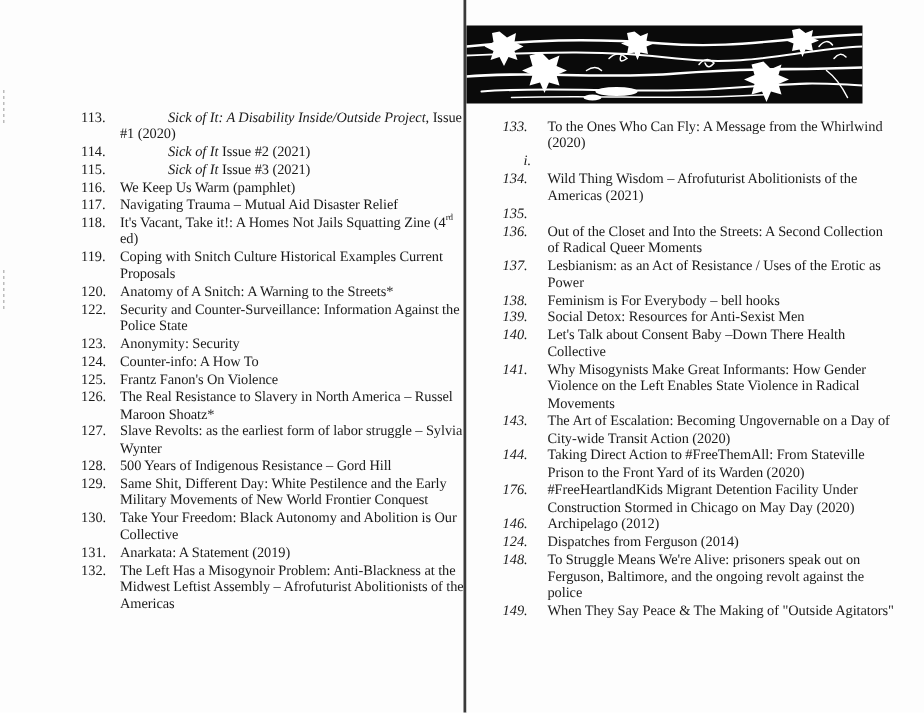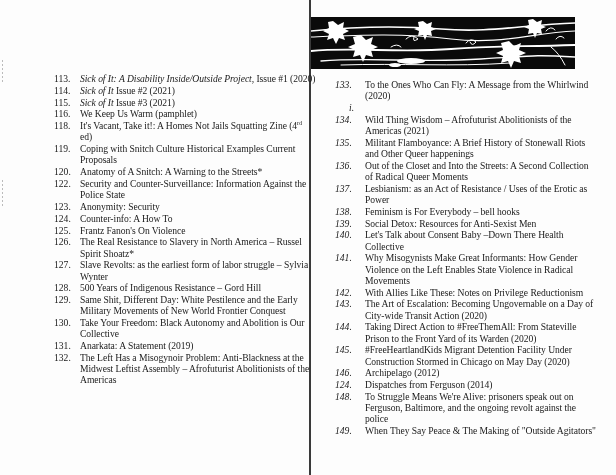--- a/index.html
+++ b/index.html
@@ -79,21 +79,21 @@
       flex: 1 1 auto;
       letter-spacing: -0.05px;
     }
     .entry.sub {
       padding-left: 14px;
     }
     .entry.sub .num {
       flex: 0 0 16px;
       width: 16px;
     }
-    .it { font-style: italic; }
+    .it { font-style: italic; margin-left: 32px; }
     sup { font-size: 6px; line-height: 0; }
 
     .banner {
       position: absolute;
       left: 311px;
       top: 17px;
       width: 264px;
       height: 52px;
       background: #0a0a0a;
       overflow: hidden;
@@ -148,20 +148,24 @@
     </li>
     <li class="entry">
       <span class="num">115.</span>
       <span class="title"><span class="it">Sick of It</span><span> Issue #3 (2021)</span></span>
     </li>
     <li class="entry">
       <span class="num">116.</span>
       <span class="title"><span>We Keep Us Warm (pamphlet)</span></span>
     </li>
     <li class="entry">
+      <span class="num">117.</span>
+      <span class="title"><span>Navigating Trauma – Mutual Aid Disaster Relief</span></span>
+    </li>
+    <li class="entry">
       <span class="num">118.</span>
       <span class="title"><span>It's Vacant, Take it!: A Homes Not Jails Squatting Zine (4</span><sup>rd</sup><span> ed)</span></span>
     </li>
     <li class="entry">
       <span class="num">119.</span>
       <span class="title"><span>Coping with Snitch Culture Historical Examples Current Proposals</span></span>
     </li>
     <li class="entry">
       <span class="num">120.</span>
       <span class="title"><span>Anatomy of A Snitch: A Warning to the Streets*</span></span>
@@ -177,21 +181,21 @@
     <li class="entry">
       <span class="num">124.</span>
       <span class="title"><span>Counter-info: A How To</span></span>
     </li>
     <li class="entry">
       <span class="num">125.</span>
       <span class="title"><span>Frantz Fanon's On Violence</span></span>
     </li>
     <li class="entry">
       <span class="num">126.</span>
-      <span class="title"><span>The Real Resistance to Slavery in North America – Russel Spirit Shoatz*</span></span>
+      <span class="title"><span>The Real Resistance to Slavery in North America – Russel Maroon Shoatz*</span></span>
     </li>
     <li class="entry">
       <span class="num">127.</span>
       <span class="title"><span>Slave Revolts: as the earliest form of labor struggle – Sylvia Wynter</span></span>
     </li>
     <li class="entry">
       <span class="num">128.</span>
       <span class="title"><span>500 Years of Indigenous Resistance – Gord Hill</span></span>
     </li>
     <li class="entry">
@@ -218,21 +222,20 @@
     </li>
     <li class="entry sub">
       <span class="num">i.</span>
     </li>
     <li class="entry">
       <span class="num">134.</span>
       <span class="title"><span>Wild Thing Wisdom – Afrofuturist Abolitionists of the Americas (2021)</span></span>
     </li>
     <li class="entry">
       <span class="num">135.</span>
-      <span class="title"><span>Militant Flamboyance: A Brief History of Stonewall Riots and Other Queer happenings</span></span>
     </li>
     <li class="entry">
       <span class="num">136.</span>
       <span class="title"><span>Out of the Closet and Into the Streets: A Second Collection of Radical Queer Moments</span></span>
     </li>
     <li class="entry">
       <span class="num">137.</span>
       <span class="title"><span>Lesbianism: as an Act of Resistance / Uses of the Erotic as Power</span></span>
     </li>
     <li class="entry">
@@ -245,33 +248,29 @@
     </li>
     <li class="entry">
       <span class="num">140.</span>
       <span class="title"><span>Let's Talk about Consent Baby –Down There Health Collective</span></span>
     </li>
     <li class="entry">
       <span class="num">141.</span>
       <span class="title"><span>Why Misogynists Make Great Informants: How Gender Violence on the Left Enables State Violence in Radical Movements</span></span>
     </li>
     <li class="entry">
-      <span class="num">142.</span>
-      <span class="title"><span>With Allies Like These: Notes on Privilege Reductionism</span></span>
-    </li>
-    <li class="entry">
       <span class="num">143.</span>
       <span class="title"><span>The Art of Escalation: Becoming Ungovernable on a Day of City-wide Transit Action (2020)</span></span>
     </li>
     <li class="entry">
       <span class="num">144.</span>
       <span class="title"><span>Taking Direct Action to #FreeThemAll: From Stateville Prison to the Front Yard of its Warden (2020)</span></span>
     </li>
     <li class="entry">
-      <span class="num">145.</span>
+      <span class="num">176.</span>
       <span class="title"><span>#FreeHeartlandKids Migrant Detention Facility Under Construction Stormed in Chicago on May Day (2020)</span></span>
     </li>
     <li class="entry">
       <span class="num">146.</span>
       <span class="title"><span>Archipelago (2012)</span></span>
     </li>
     <li class="entry">
       <span class="num">124.</span>
       <span class="title"><span>Dispatches from Ferguson (2014)</span></span>
     </li>

